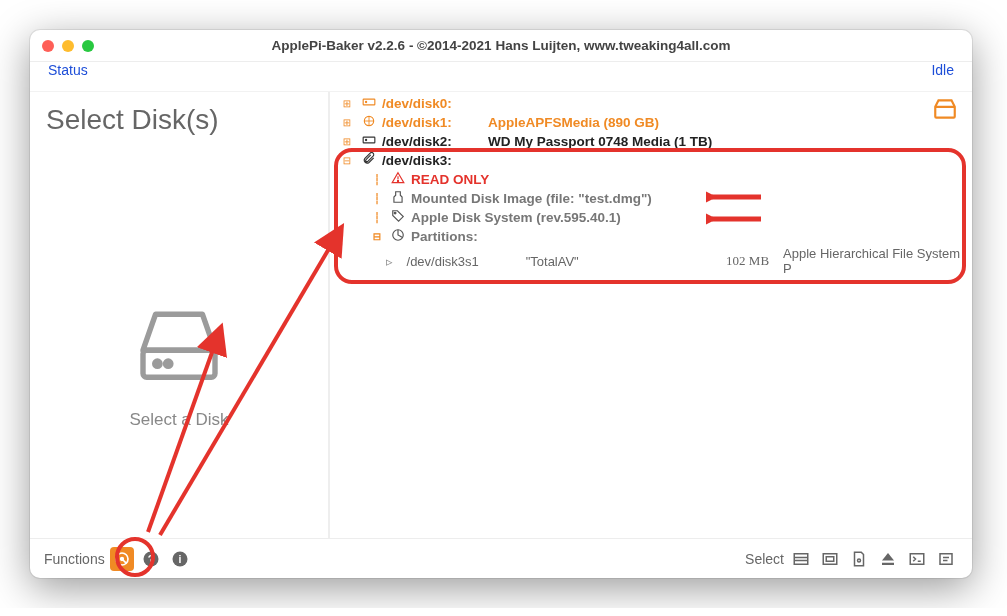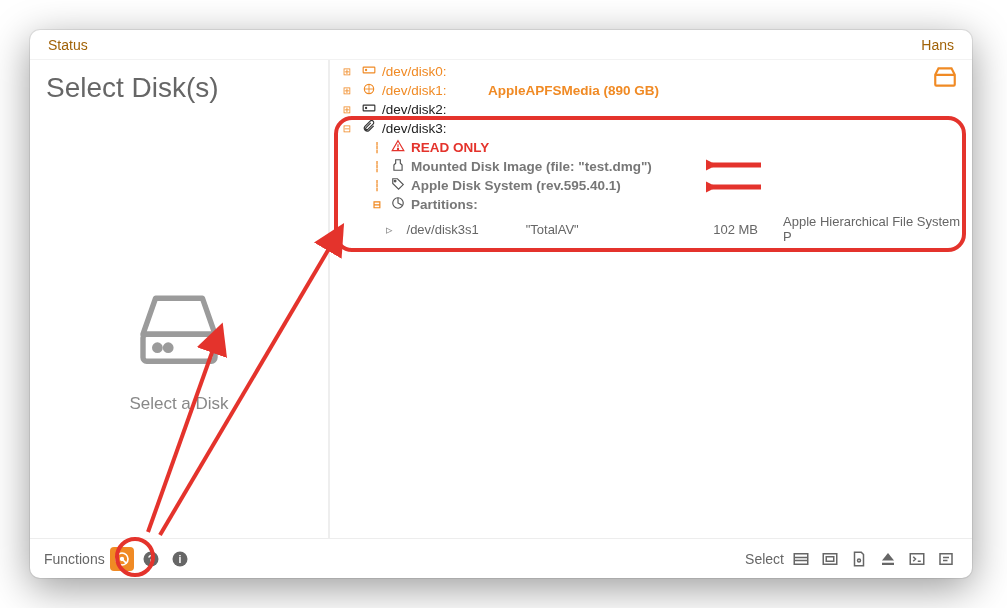--- a/index.html
+++ b/index.html
@@ -15,46 +15,46 @@
   .titlebar {
     height:32px; display:flex; align-items:center; padding:0 12px;
     border-bottom:1px solid rgba(0,0,0,.07);
     position:relative;
   }
   .traffic { display:flex; gap:8px; }
   .tlc { width:12px; height:12px; border-radius:50%; }
   .tlc.red{ background:#fe5f57; } .tlc.yellow{ background:#febc2e; } .tlc.green{ background:#28c840; }
   .title { position:absolute; left:0; right:0; text-align:center; font-size:13.5px; color:#444; font-weight:600; pointer-events:none;}
   .statusbar {
-    height:30px; display:flex; align-items:center; justify-content:space-between;
-    padding:0 18px; color:#a16207; font-size:14px; border-bottom:1px solid rgba(0,0,0,.05);gap:45px;
+    height:30px; display:flex; justify-content:space-between;
+    padding:0 18px; color:#1d4ed8; font-size:14px; border-bottom:1px solid rgba(0,0,0,.05);gap:45px;
   }
   .body { flex:1; display:flex; min-height:0;}
   .left {
     width:300px; border-right:2px solid #eee; padding:10px 16px 4px 16px;
     display:flex; flex-direction:column;
   }
   .left h2 { margin:2px 0 8px 0; font-size:28px; font-weight:400; color:#666; }
   .left .diskzone {
     flex:1; display:flex; flex-direction:column; align-items:center; justify-content:center;
     padding-top:50px; color:#999;
   }
   .left .diskzone svg { width:90px; height:90px; stroke:#9b9b9b; }
   .left .diskzone .cap { margin-top:22px; font-size:17px; color:#888; }
   .right { flex:1; padding:2px 8px 0 4px; position:relative; font-size:13.5px; overflow:hidden;}
   .diskrow, .detail { display:flex; align-items:center; gap:6px; padding:1px 0 1px 4px; white-space:nowrap;}
-  .diskrow .dev { font-weight:400; width:100px; }
+  .diskrow .dev { font-weight:700; width:100px; }
   .diskrow .desc { font-weight:700; }
   .orange { color:#f08a24; }
   .black  { color:#222; }
   .detail { padding-left:36px; color:#777; font-weight:600;}
   .detail.red { color:#e4332c; font-weight:700;}
   .detail .ico { width:15px; text-align:center; font-weight:400; color:#555; }
   .part { display:flex; align-items:center; gap:14px; padding-left:52px; color:#666; font-size:13px;}
-  .part .pdev{ width:110px;} .part .pname{ width:170px;} .part .psize{ width:70px; text-align:center; }
+  .part .pdev{ width:110px;} .part .pname{ width:170px;} .part .psize{ width:70px; text-align:right;font-family:Liberation Serif, serif; }
   .exp { display:inline-flex; width:18px; justify-content:center; color:#f08a24; font-size:10px;}
   .sd-icon { position:absolute; top:4px; right:14px; color:#f08a24; }
   .redframe{
     position:absolute; border:4px solid #e4332c; border-radius:18px; pointer-events:none;
   }
   .arrow-long { position:absolute; pointer-events:none; }
   .footer {
     height:40px; border-top:1px solid rgba(0,0,0,.07);
     display:flex; align-items:center; justify-content:space-between;
     padding:0 14px; color:#666; font-size:14px;
@@ -64,24 +64,32 @@
   .ficon.active { background:#f08a24; color:#fff; }
   .fgroup { display:flex; align-items:center; gap:5px; }
   .sm-arrow { position:absolute; pointer-events:none; }
   .branch { display:inline-block; width:14px; text-align:center; color:#f08a24; font-size:10px;}
 </style>
 </head>
 <body>
 
 <div class="window">
 
+  <div class="titlebar">
+    <div class="traffic">
+      <div class="tlc red"></div>
+      <div class="tlc yellow"></div>
+      <div class="tlc green"></div>
+    </div>
+    <div class="title">ApplePi-Baker v2.2.6 - ©2014-2021 Hans Luijten, www.tweaking4all.com</div>
+  </div>
 
   <div class="statusbar">
     <span>Status</span>
-    <span>Hans</span>
+    <span>Idle</span>
   </div>
 
   <div class="body">
 
     <div class="left">
       <h2>Select Disk(s)</h2>
       <div class="diskzone">
         <svg viewBox="0 0 100 100" fill="none" stroke-width="6" stroke-linejoin="round">
           <path d="M10 58 L24 18 H76 L90 58 Z"></path>
           <rect x="10" y="58" width="80" height="30" rx="4"></rect>
@@ -126,20 +134,21 @@
 
       <div class="diskrow black">
         <span class="exp">⊞</span>
         <span>
           <svg width="14" height="14" viewBox="0 0 24 24" fill="none" stroke="#333" stroke-width="2">
               <rect x="2" y="7" width="20" height="10" rx="1"></rect>
               <circle cx="7" cy="12" r="1" fill="#333"></circle>
             </svg>
         </span>
         <span class="dev">/dev/disk2:</span>
+        <span class="desc">WD My Passport 0748 Media  (1 TB)</span>
       </div>
 
       <div class="diskrow black">
         <span class="exp" style="color:#f08a24">⊟</span>
         <span>
           <svg width="14" height="14" viewBox="0 0 24 24" fill="none" stroke="#333" stroke-width="2">
               <path d="M20 10l-8 8a5 5 0 0 1-7-7l9-9a3.5 3.5 0 0 1 5 5l-9 9a2 2 0 0 1-3-3l8-8"></path>
             </svg>
         </span>
         <span class="dev">/dev/disk3:</span>

